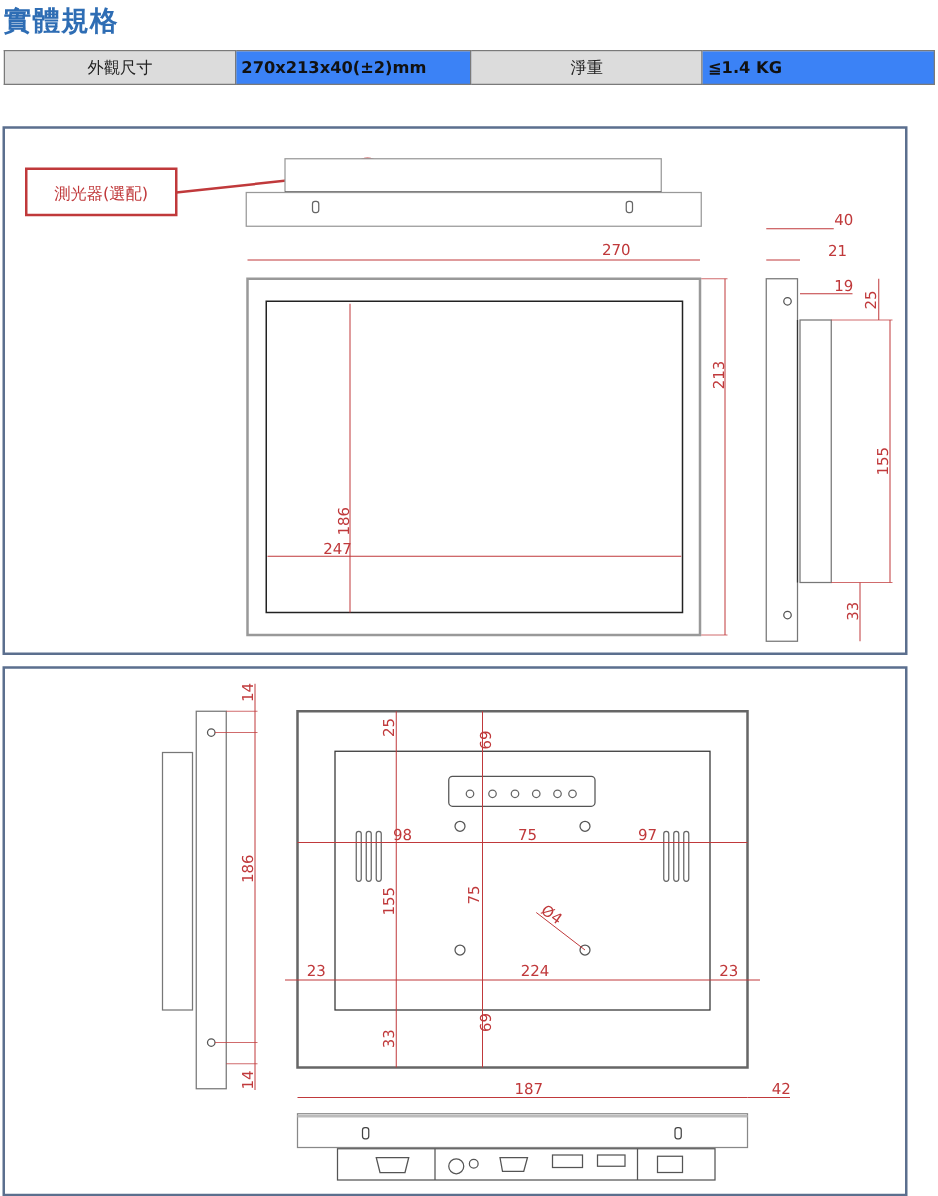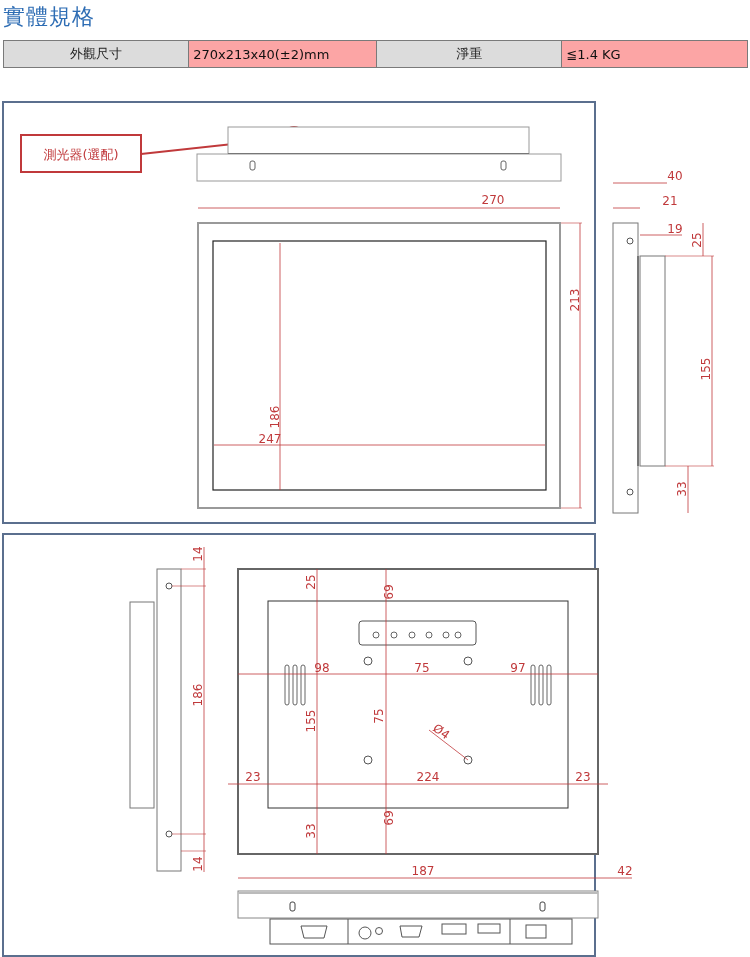--- a/index.html
+++ b/index.html
@@ -1,25 +1,25 @@
 <!DOCTYPE html>
 <html><head>
 <meta charset="utf-8">
 <style>
   html, body { margin:0; padding:0; background:#ffffff; }
   body { width:750px; height:957px; position:relative; overflow:hidden;
          font-family:"DejaVu Sans", "Liberation Sans", sans-serif; }
-  .title { position:absolute; left:3px; top:2px; font-size:22px; font-weight:normal;
+  .title { position:absolute; left:3px; top:2px; font-size:22px; font-weight:bold;
            color:#2e6db4; letter-spacing:1px; }
   table.spec { position:absolute; left:3px; top:40px; width:745px; border-collapse:collapse;
                font-size:13px; }
   table.spec td { border:1px solid #7a7a7a; height:26px; padding:0 4px; }
   td.lbl { background:#dcdcdc; text-align:center; color:#222; width:180px; }
-  td.val { background:#fca5a5; font-weight:normal; color:#111; width:180px; }
-  .panel { position:absolute; left:2px; width:594px; border:2px solid #5b6f8e; box-sizing:border-box; background:#fff; }
+  td.val { background:#3b82f6; font-weight:bold; color:#111; width:180px; }
+  .panel { position:absolute; left:2px; width:724px; border:2px solid #5b6f8e; box-sizing:border-box; background:#fff; }
   .panel svg { position:absolute; left:0; top:0; }
   .dim { font-family:"DejaVu Sans", sans-serif; font-size:12px; fill:#c0393b; }
   .callout-text { font-size:13px; fill:#c0393b; }
 </style>
 </head>
 <body>
 
 <div class="title">實體規格</div>
 
 <table class="spec">

